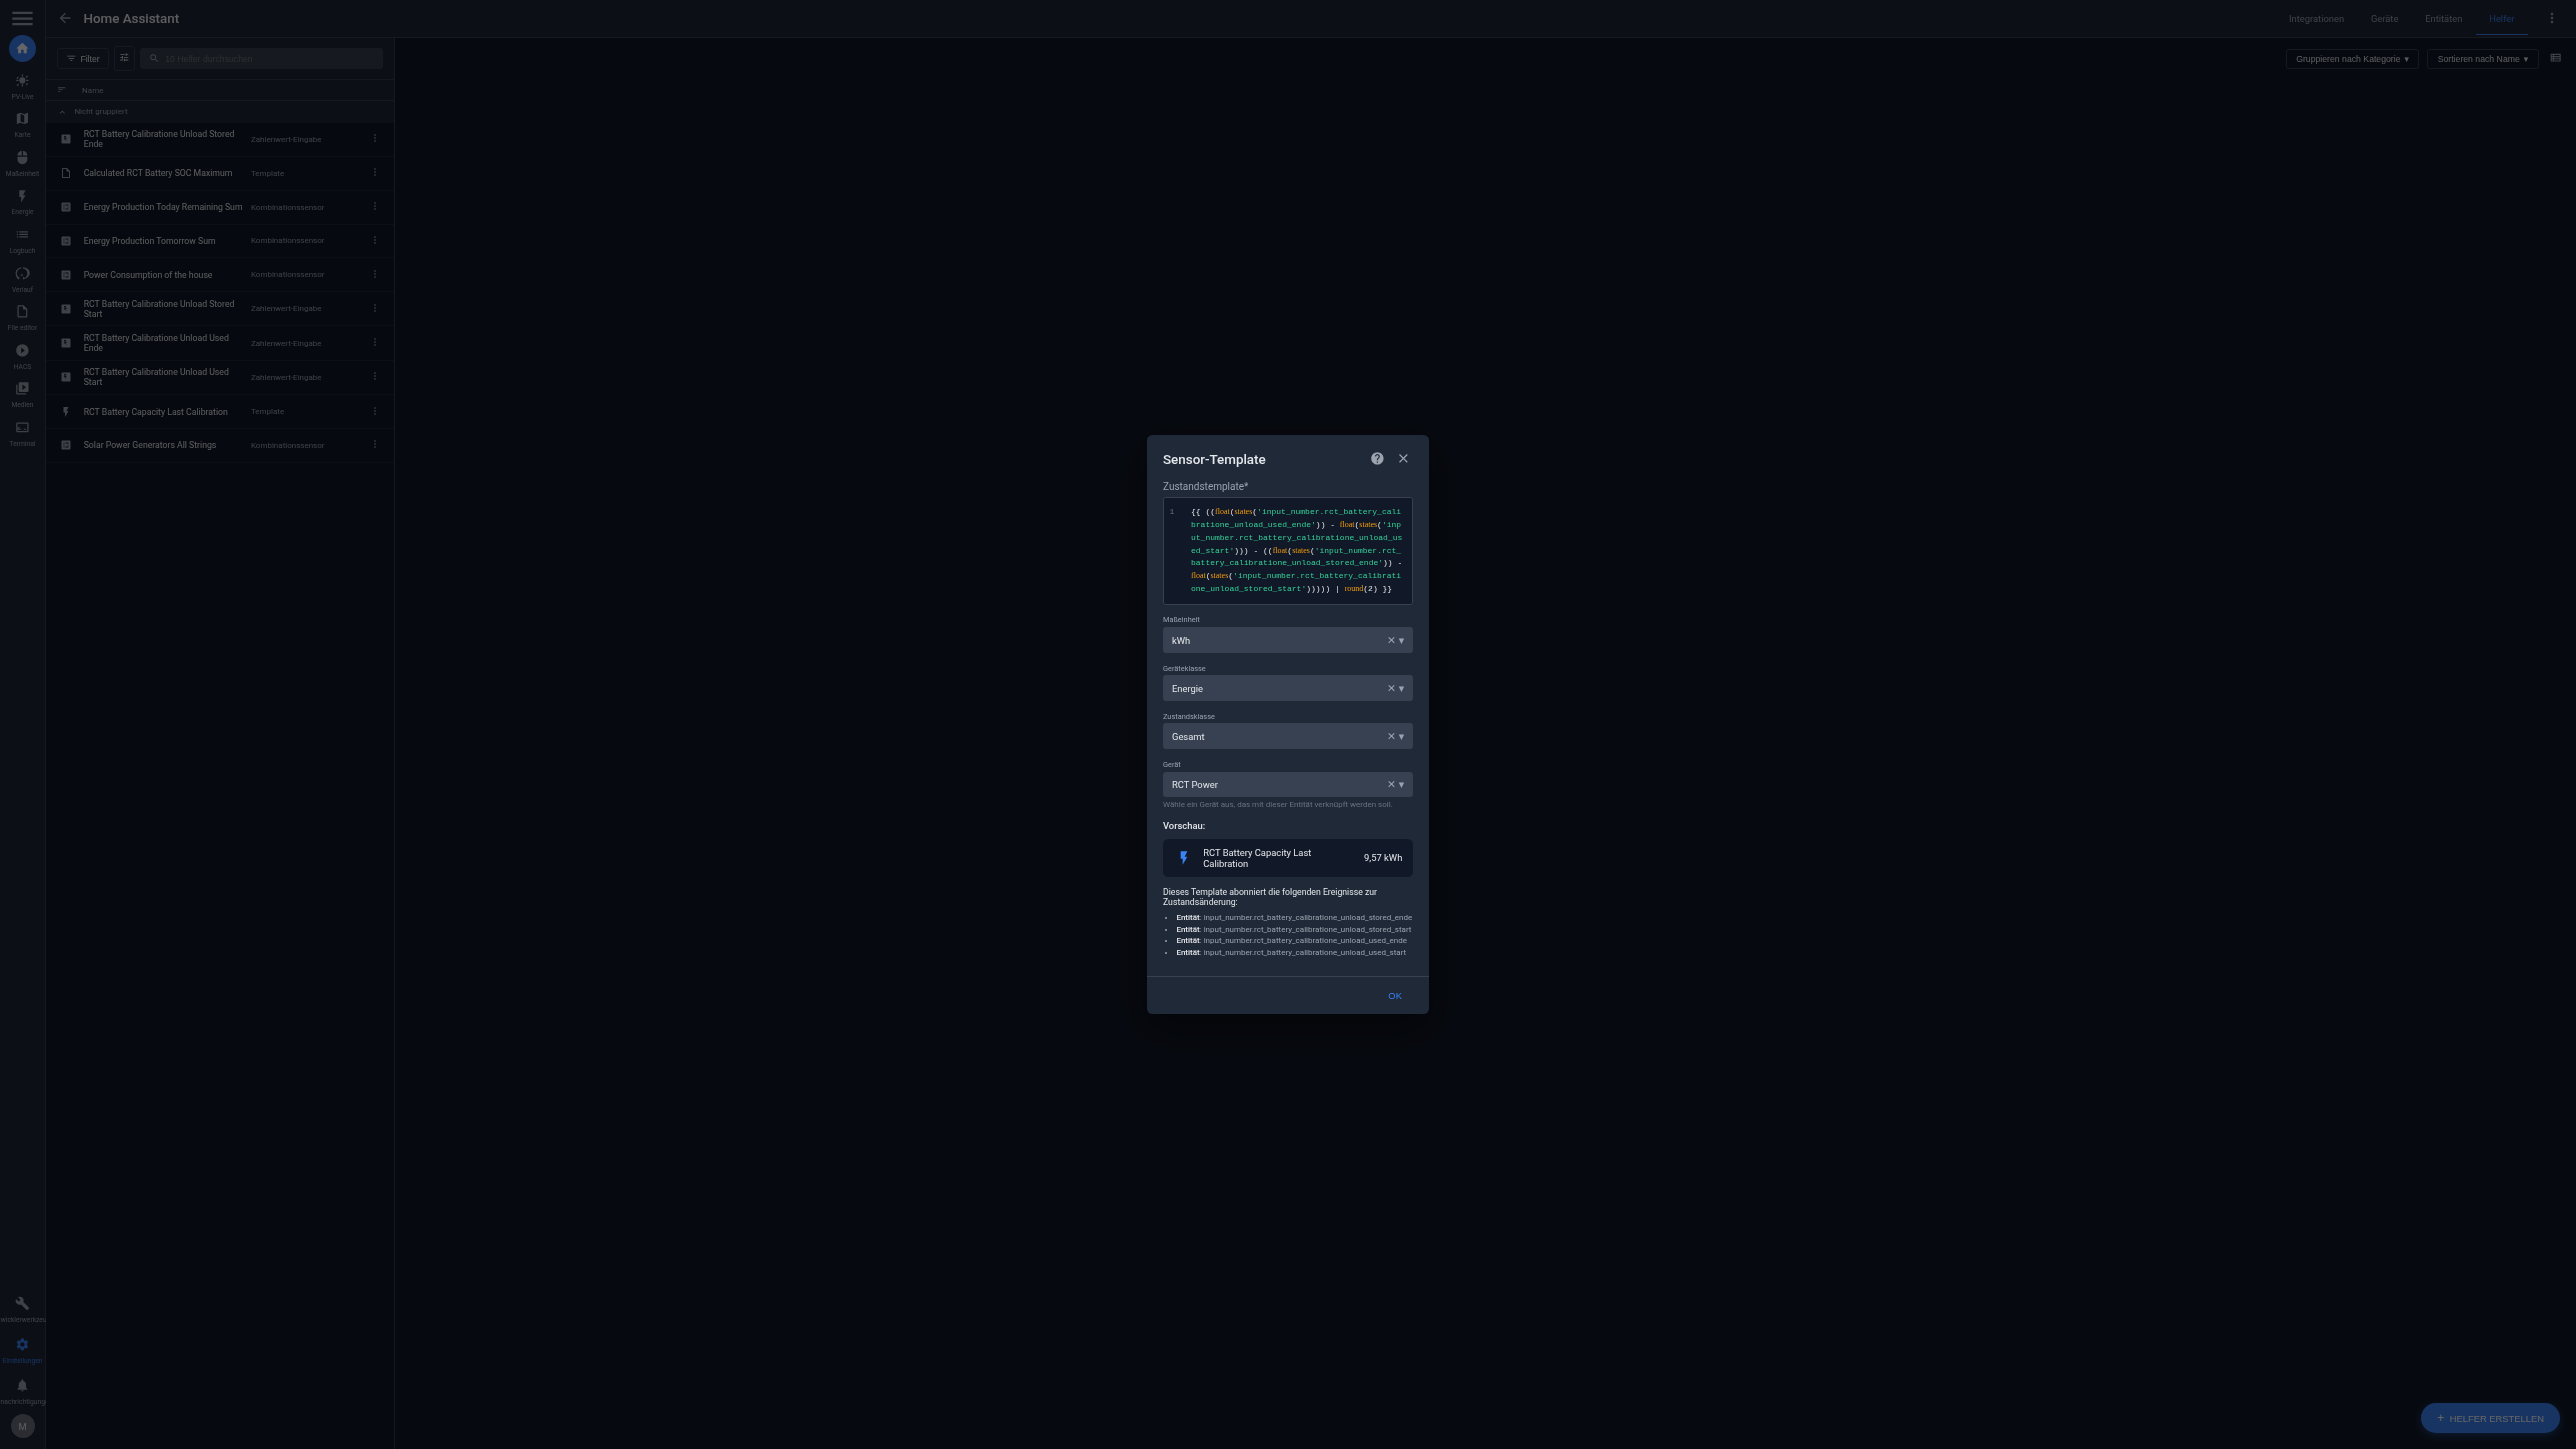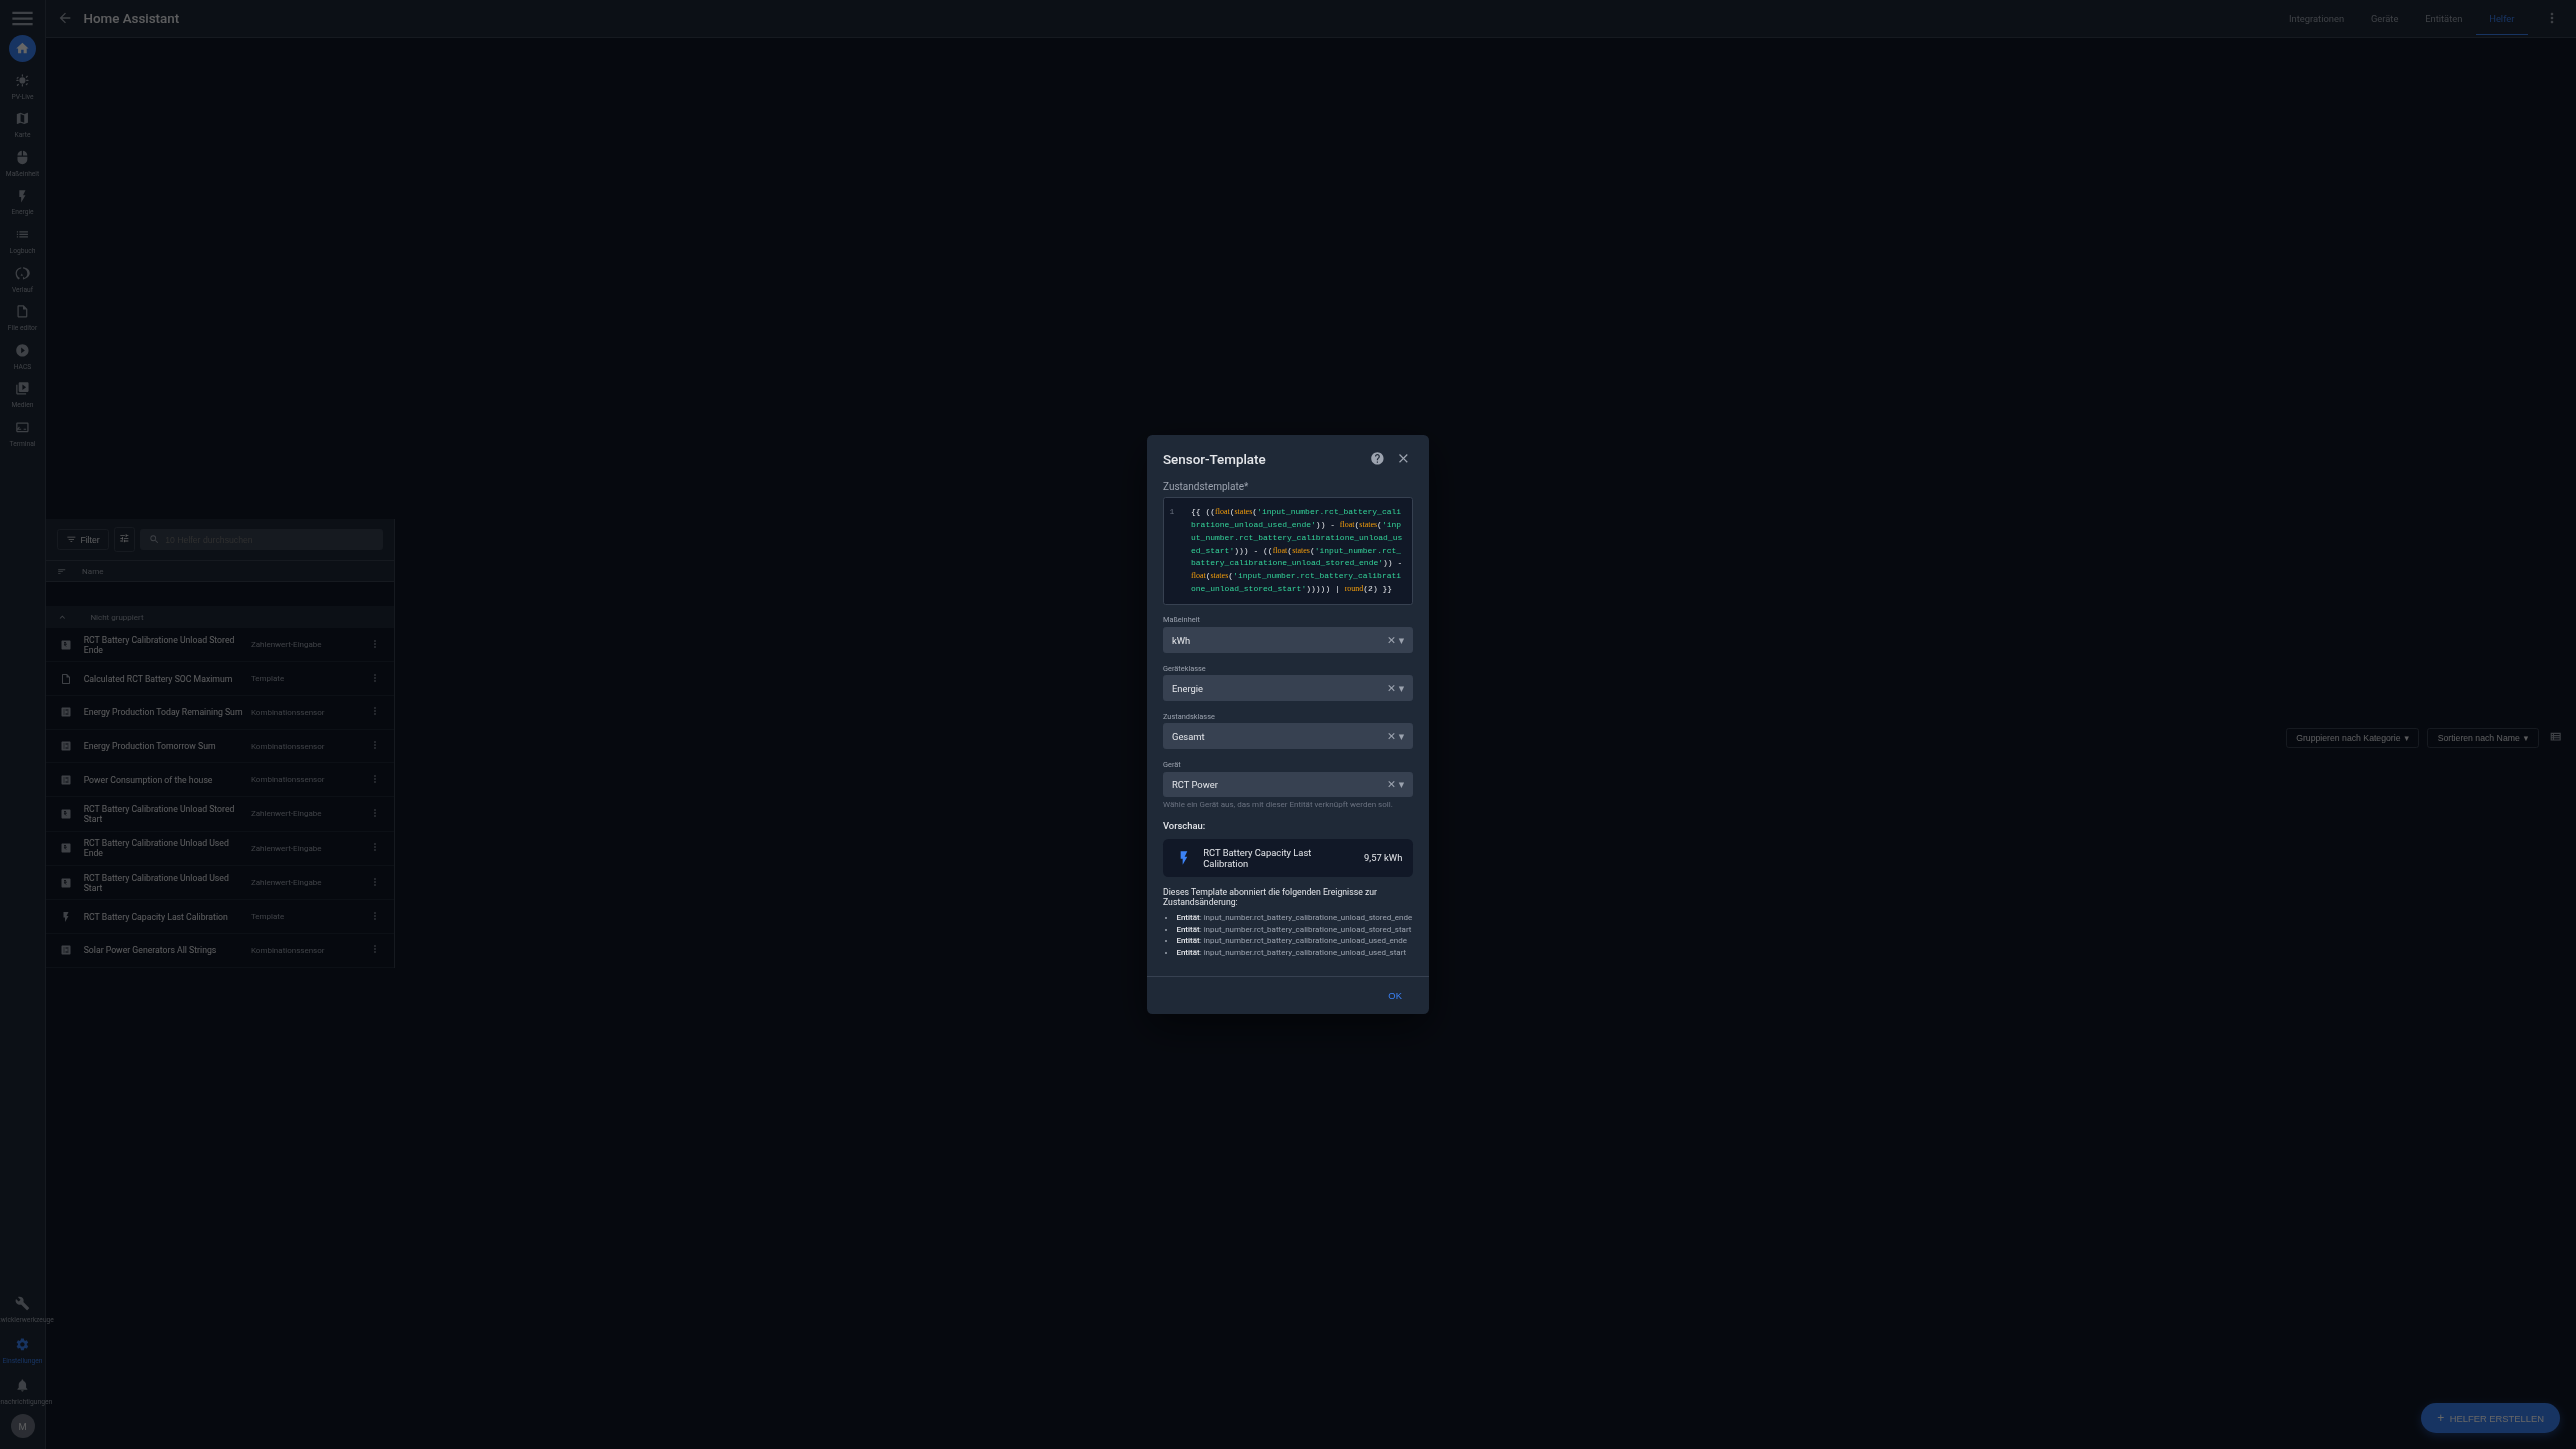--- a/index.html
+++ b/index.html
@@ -75,21 +75,21 @@
     .topbar-tab {
       padding: 10.7px 13.4px; font-size: 9.4px; color: #9ca3af; cursor: pointer;
       border-bottom: 1.3px solid transparent; white-space: nowrap;
     }
     .topbar-tab.active { color: #3b82f6; border-bottom-color: #3b82f6; }
     .topbar-actions { display: flex; align-items: center; gap: 5.4px; }
     .topbar-more { color: #9ca3af; cursor: pointer; padding: 5.4px; }
 
     
     .content-area {
-      display: flex; flex: 1; overflow: hidden; align-items: center;
+      display: flex; flex: 1; overflow: hidden;
     }
 
     
     .list-panel {
       width: 349px; flex-shrink: 0;
       background: #111827;
       border-right: 0.7px solid #374151;
       display: flex; flex-direction: column; overflow: hidden;
     }
     .list-toolbar {
@@ -114,22 +114,22 @@
       background: transparent; border: none; outline: none; color: #e5e7eb;
       font-size: 8.7px; flex: 1;
     }
     .list-header {
       display: flex; align-items: center; padding: 5.4px 10.7px;
       border-bottom: 0.7px solid #374151; color: #9ca3af; font-size: 8px;
       background: #1f2937;
     }
     .list-header-name { flex: 1; display: flex; align-items: center; gap: 16px; cursor: pointer; }
     .list-group-header {
-      display: flex; align-items: center; padding: 5.4px 10.7px; gap: 23px;
-      background: #1f2937; color: #9ca3af; font-size: 8px; cursor: pointer; margin-top: 24px;
+      display: flex; align-items: center; padding: 5.4px 10.7px; gap: 7px;
+      background: #1f2937; color: #9ca3af; font-size: 8px; cursor: pointer;
     }
     .list-items { flex: 1; overflow-y: auto; }
     .list-item {
       display: flex; align-items: center; padding: 6.7px 10.7px; gap: 8px;
       border-bottom: 0.7px solid #1f2937; cursor: pointer; transition: background 0.1s;
     }
     .list-item-icon {
       width: 19px; height: 19px; display: flex; align-items: center; justify-content: center;
       color: #9ca3af; flex-shrink: 0;
     }

